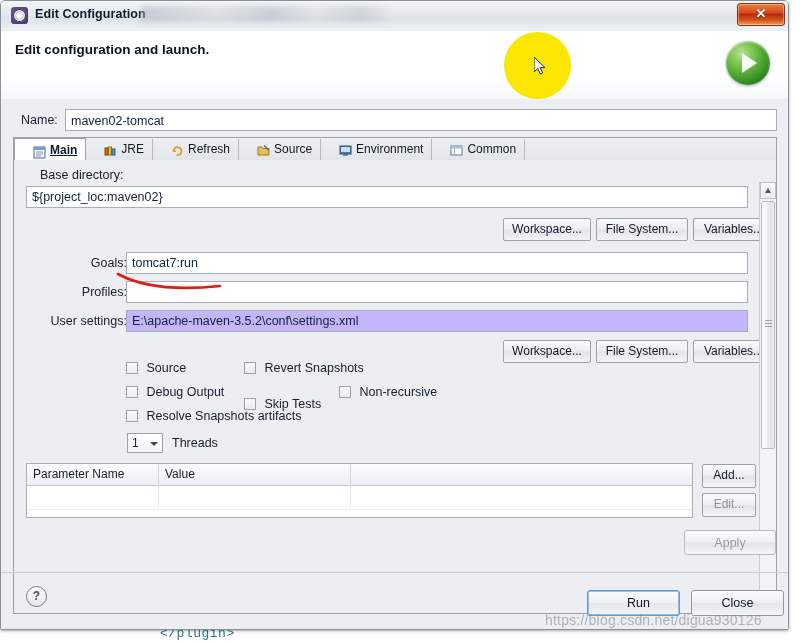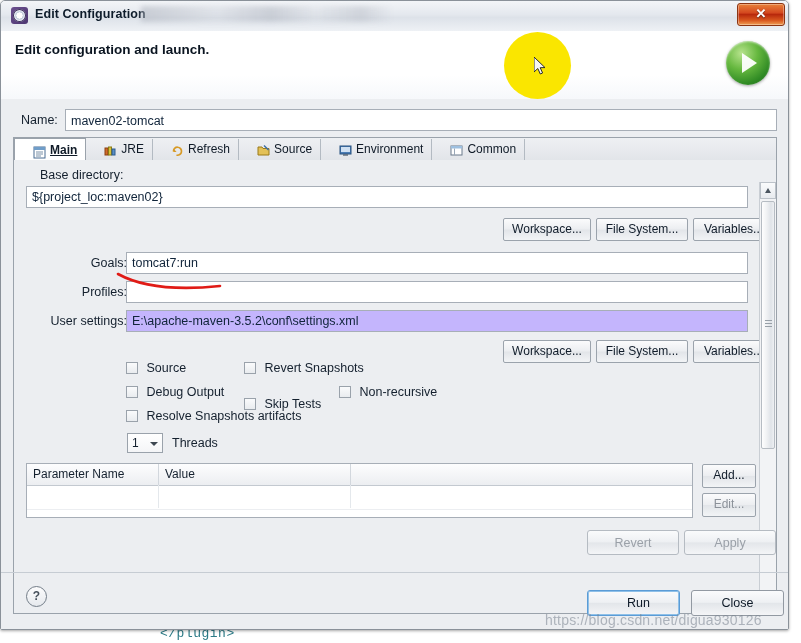--- a/index.html
+++ b/index.html
@@ -583,21 +583,20 @@
                 <span class="grip"></span>
               </div>
             <div class="vs-btn down">
                 <span class="tri"></span>
               </div>
           </div>
 
         </div>
       </div>
 
-      <div class="main-btn disabled" style="left:586px; top:431px; width:92px; height:25px; color:#9aa0a8; border-color:#b5bbc2;">Revert</div>
       <div class="main-btn disabled" style="left:683px; top:431px; width:92px; height:25px; color:#9aa0a8; border-color:#b5bbc2;">Apply</div>
 
       <div class="sep-line" style="top:473px;"></div>
 
       <div class="help-icon">?</div>
       <div class="main-btn focused" style="left:586px; top:491px;">Run</div>
       <div class="main-btn" style="left:690px; top:491px;">Close</div>
 
     </div>
   </div>

